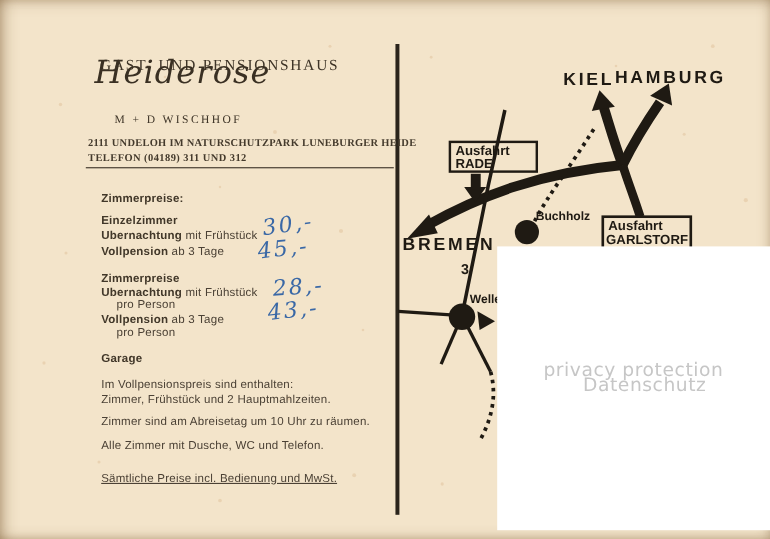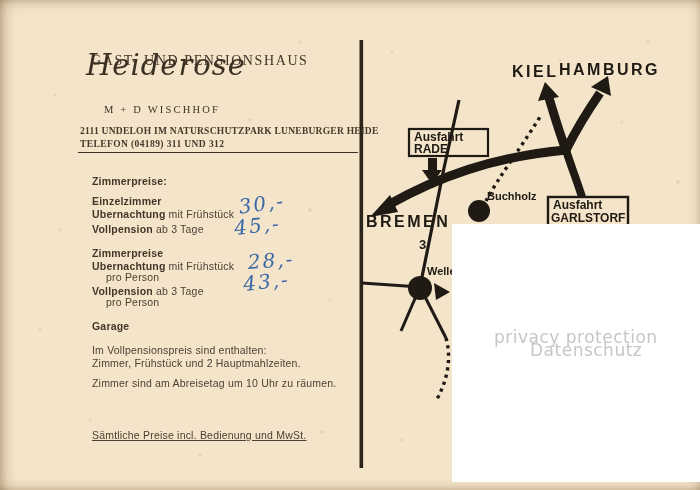--- a/index.html
+++ b/index.html
@@ -170,20 +170,21 @@
     <div class="abs hand" style="left:237px;top:195px;transform:rotate(-8deg);">30,-</div>
     <div class="abs hand" style="left:233px;top:216px;transform:rotate(-6deg);">45,-</div>
     <div class="abs hand" style="left:247px;top:250px;transform:rotate(-4deg);">28,-</div>
     <div class="abs hand" style="left:242px;top:272px;transform:rotate(-6deg);">43,-</div>
 
     <div class="abs body-txt" style="left:92px;top:330px;line-height:13px;margin-top:14px;">
       <div>Im Vollpensionspreis sind enthalten:</div>
       <div>Zimmer, Frühstück und 2 Hauptmahlzeiten.</div>
     </div>
     <div class="abs body-txt" style="left:92px;top:377px;">Zimmer sind am Abreisetag um 10 Uhr zu räumen.</div>
+    <div class="abs body-txt" style="left:92px;top:399px;">Alle Zimmer mit Dusche, WC und Telefon.</div>
     <div class="abs body-txt" style="left:92px;top:429px;text-decoration:underline;">Sämtliche Preise incl. Bedienung und MwSt.</div>
   </div>
 
   <div class="edge-shade"></div>
 
   <div id="privacy">
     <span class="pline p1">privacy protection</span>
     <span class="pline p2">Datenschutz</span>
   </div>
 

